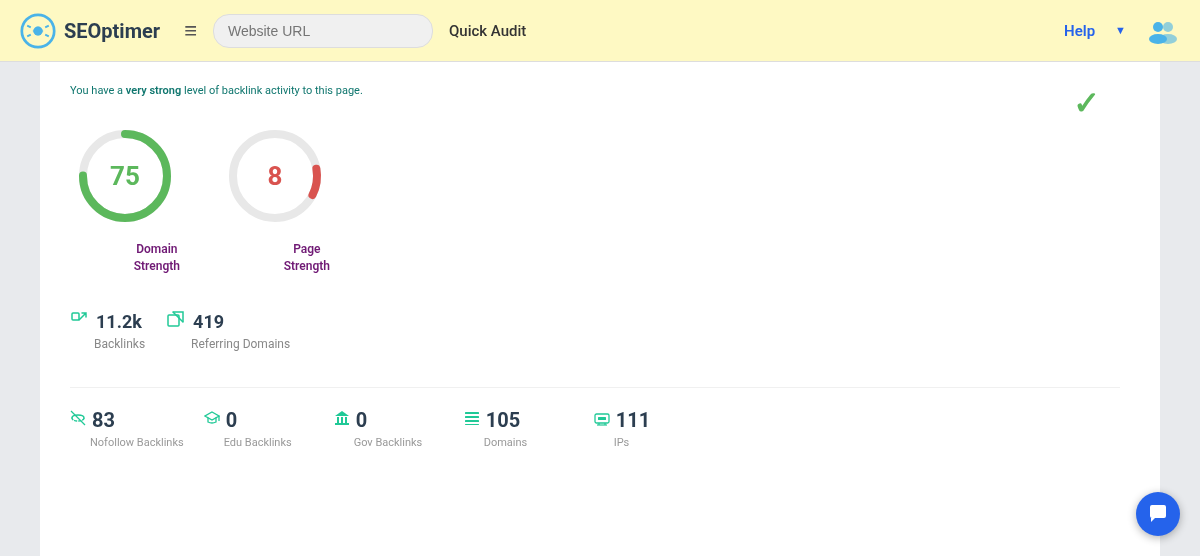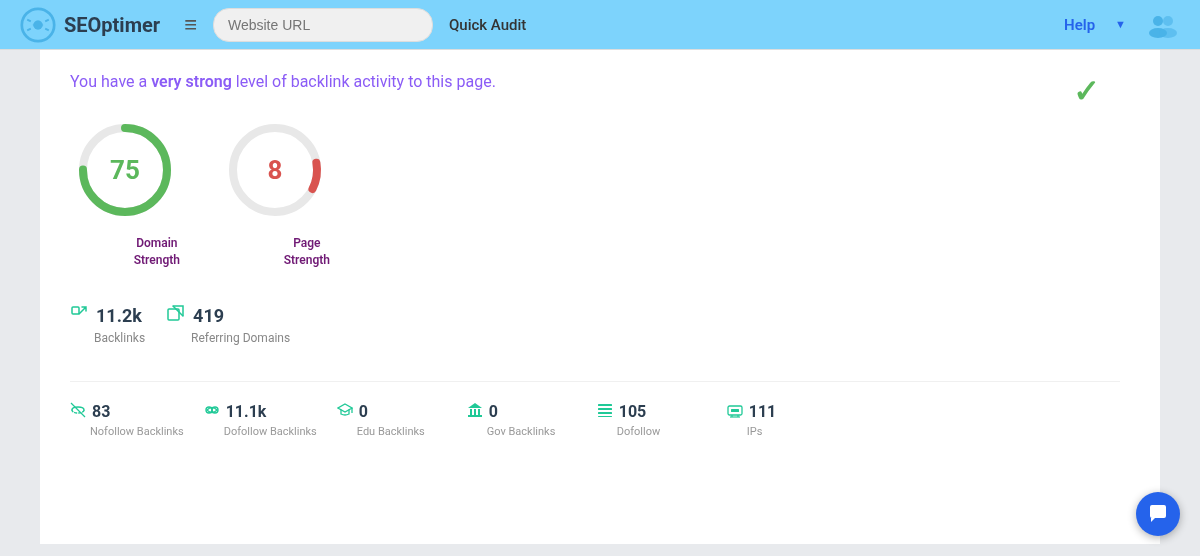--- a/index.html
+++ b/index.html
@@ -1,22 +1,22 @@
 <!DOCTYPE html>
 <html><head>
   <meta charset="utf-8">
   <style>
     * { box-sizing: border-box; margin: 0; padding: 0; }
     body { font-family: -apple-system, BlinkMacSystemFont, 'Segoe UI', Roboto, sans-serif; background: #e8eaed; width: 1200px; height: 556px; overflow: hidden; }
 
     
     .header {
-      background: #7dd3fc;
+      background: #fef9c3;
       border-bottom: 1px solid #ddd;
-      height: 50px;
+      height: 62px;
       display: flex;
       align-items: center;
       padding: 0 20px;
       gap: 16px;
       position: relative;
       z-index: 10;
     }
     .logo-area {
       display: flex;
       align-items: center;
@@ -102,22 +102,22 @@
     }
 
     
     .section-title {
       font-size: 15px;
       font-weight: 700;
       color: #2c3e50;
       margin-bottom: 6px;
     }
     .section-subtitle {
-      font-size: 16px;
-      color: #8b5cf6;
+      font-size: 11px;
+      color: #0f766e;
       margin-bottom: 24px;
     }
     .section-subtitle strong {
       font-weight: 600;
     }
 
     
     .check-mark {
       position: absolute;
       top: 22px;
@@ -257,21 +257,21 @@
       align-items: center;
       gap: 6px;
     }
 
     .bottom-stat-icon {
       color: #20c997;
       font-size: 14px;
     }
 
     .bottom-stat-value {
-      font-size: 16px;
+      font-size: 20px;
       font-weight: 700;
       color: #2c3e50;
     }
 
     .bottom-stat-label {
       font-size: 11px;
       color: #999;
       margin-left: 20px;
     }
 
@@ -408,34 +408,20 @@
               <path d="M2 8 C2 4 14 4 14 8" stroke="#20c997" stroke-width="1.4" stroke-linecap="round"></path>
               <path d="M2 8 C2 12 14 12 14 8" stroke="#20c997" stroke-width="1.4" stroke-linecap="round" stroke-dasharray="2 2"></path>
               <line x1="1" y1="1" x2="15" y2="15" stroke="#20c997" stroke-width="1.2"></line>
             </svg>
           </span>
           <span class="bottom-stat-value">83</span>
         </div>
         <div class="bottom-stat-label">Nofollow Backlinks</div>
       </div>
 
-      <div class="bottom-stat">
-        <div class="bottom-stat-top">
-          <span class="bottom-stat-icon">
-            <svg width="16" height="16" viewBox="0 0 16 16" fill="none">
-              <circle cx="5" cy="8" r="3" stroke="#20c997" stroke-width="1.4" fill="none"></circle>
-              <circle cx="11" cy="8" r="3" stroke="#20c997" stroke-width="1.4" fill="none"></circle>
-              <line x1="8" y1="8" x2="8" y2="8" stroke="#20c997" stroke-width="1.4"></line>
-              <path d="M3 8 Q8 3 13 8 Q8 13 3 8" stroke="#20c997" stroke-width="1.2" fill="none"></path>
-            </svg>
-          </span>
-          <span class="bottom-stat-value">11.1k</span>
-        </div>
-        <div class="bottom-stat-label">Dofollow Backlinks</div>
-      </div>
 
       <div class="bottom-stat">
         <div class="bottom-stat-top">
           <span class="bottom-stat-icon">
             <svg width="16" height="16" viewBox="0 0 16 16" fill="none">
               <path d="M8 2 L15 6 L8 10 L1 6 Z" stroke="#20c997" stroke-width="1.3" fill="none"></path>
               <path d="M4 8 L4 12 Q8 14 12 12 L12 8" stroke="#20c997" stroke-width="1.3" fill="none" stroke-linecap="round"></path>
               <line x1="15" y1="6" x2="15" y2="11" stroke="#20c997" stroke-width="1.3"></line>
             </svg>
           </span>
@@ -465,21 +451,21 @@
           <span class="bottom-stat-icon">
             <svg width="16" height="16" viewBox="0 0 16 16" fill="none">
               <rect x="1" y="2" width="14" height="2" rx="0.5" fill="#20c997"></rect>
               <rect x="1" y="6" width="14" height="2" rx="0.5" fill="#20c997"></rect>
               <rect x="1" y="10" width="14" height="2" rx="0.5" fill="#20c997"></rect>
               <rect x="1" y="14" width="14" height="1" rx="0.5" fill="#20c997"></rect>
             </svg>
           </span>
           <span class="bottom-stat-value">105</span>
         </div>
-        <div class="bottom-stat-label">Dofollow</div>
+        <div class="bottom-stat-label">Domains</div>
       </div>
 
       <div class="bottom-stat">
         <div class="bottom-stat-top">
           <span class="bottom-stat-icon">
             <svg width="16" height="16" viewBox="0 0 16 16" fill="none">
               <rect x="1" y="4" width="14" height="9" rx="1.5" stroke="#20c997" stroke-width="1.3" fill="none"></rect>
               <rect x="4" y="7" width="8" height="3" rx="0.5" fill="#20c997"></rect>
               <line x1="5" y1="13" x2="5" y2="15" stroke="#20c997" stroke-width="1.2"></line>
               <line x1="11" y1="13" x2="11" y2="15" stroke="#20c997" stroke-width="1.2"></line>

